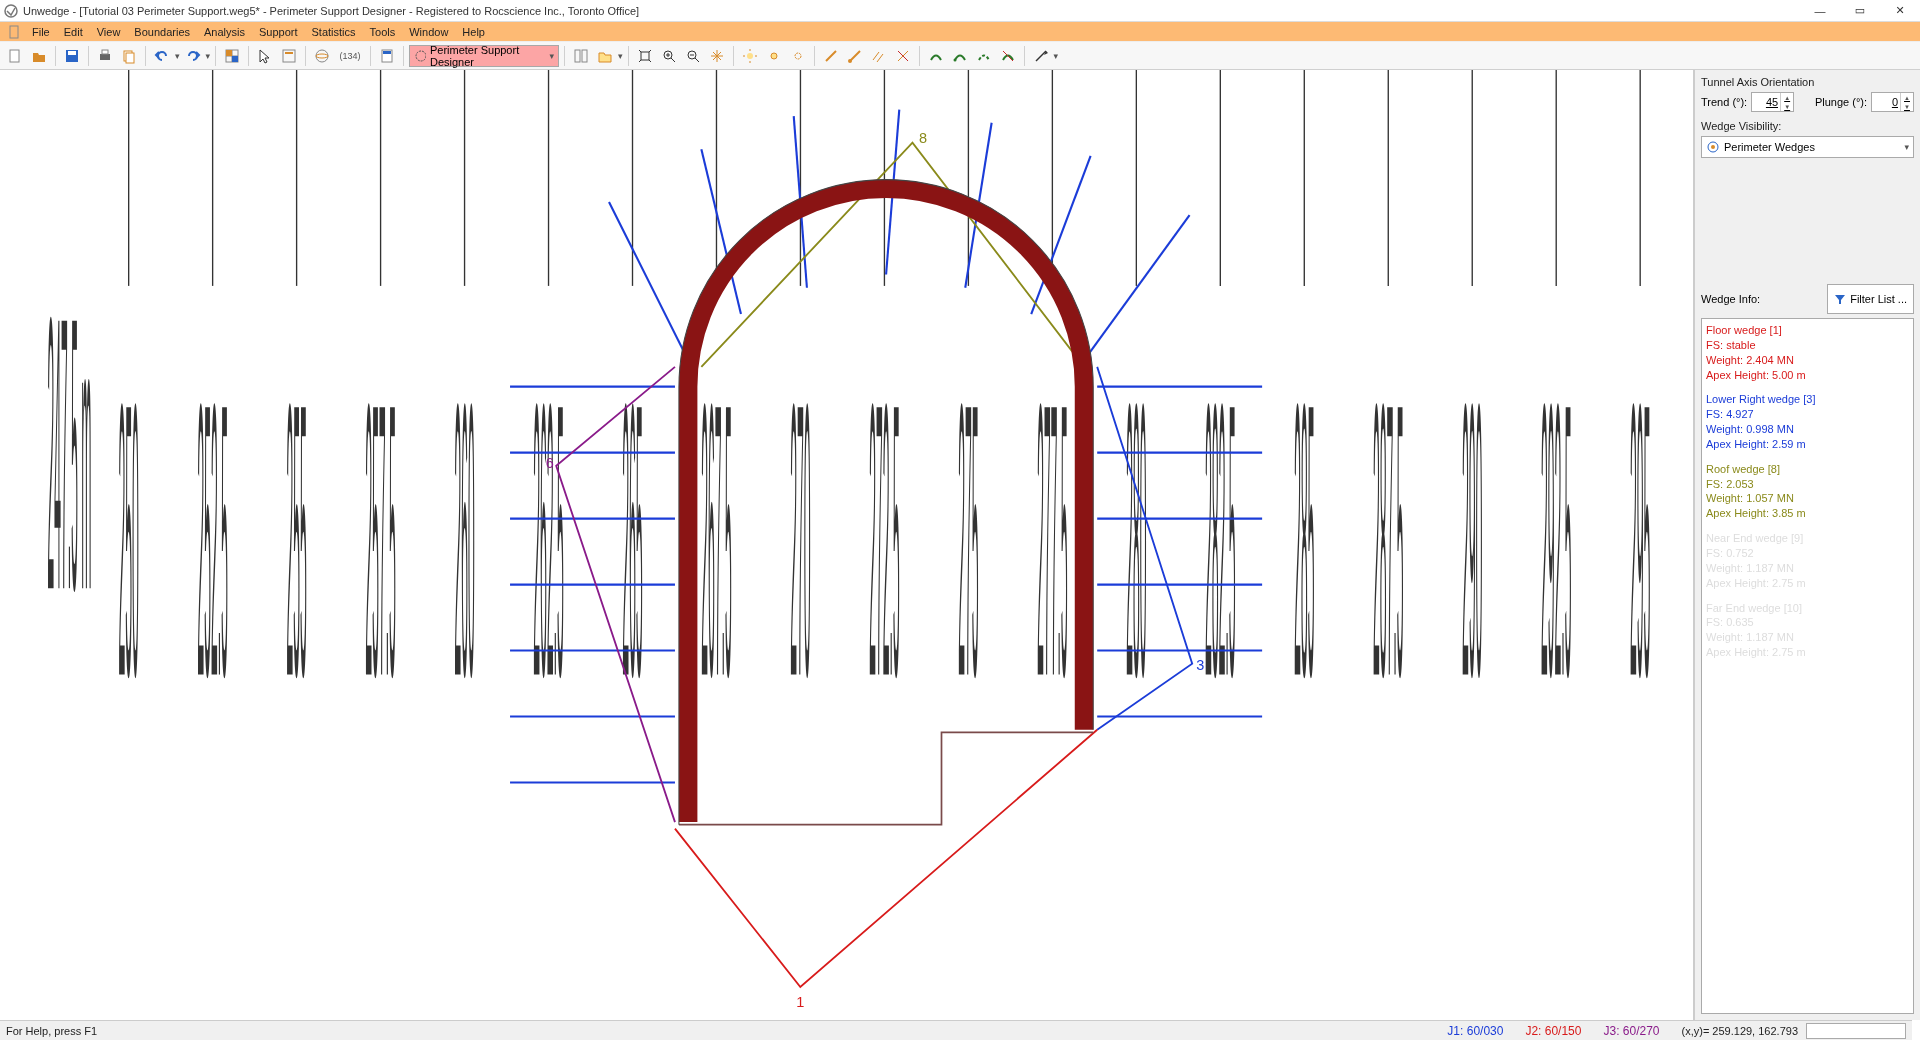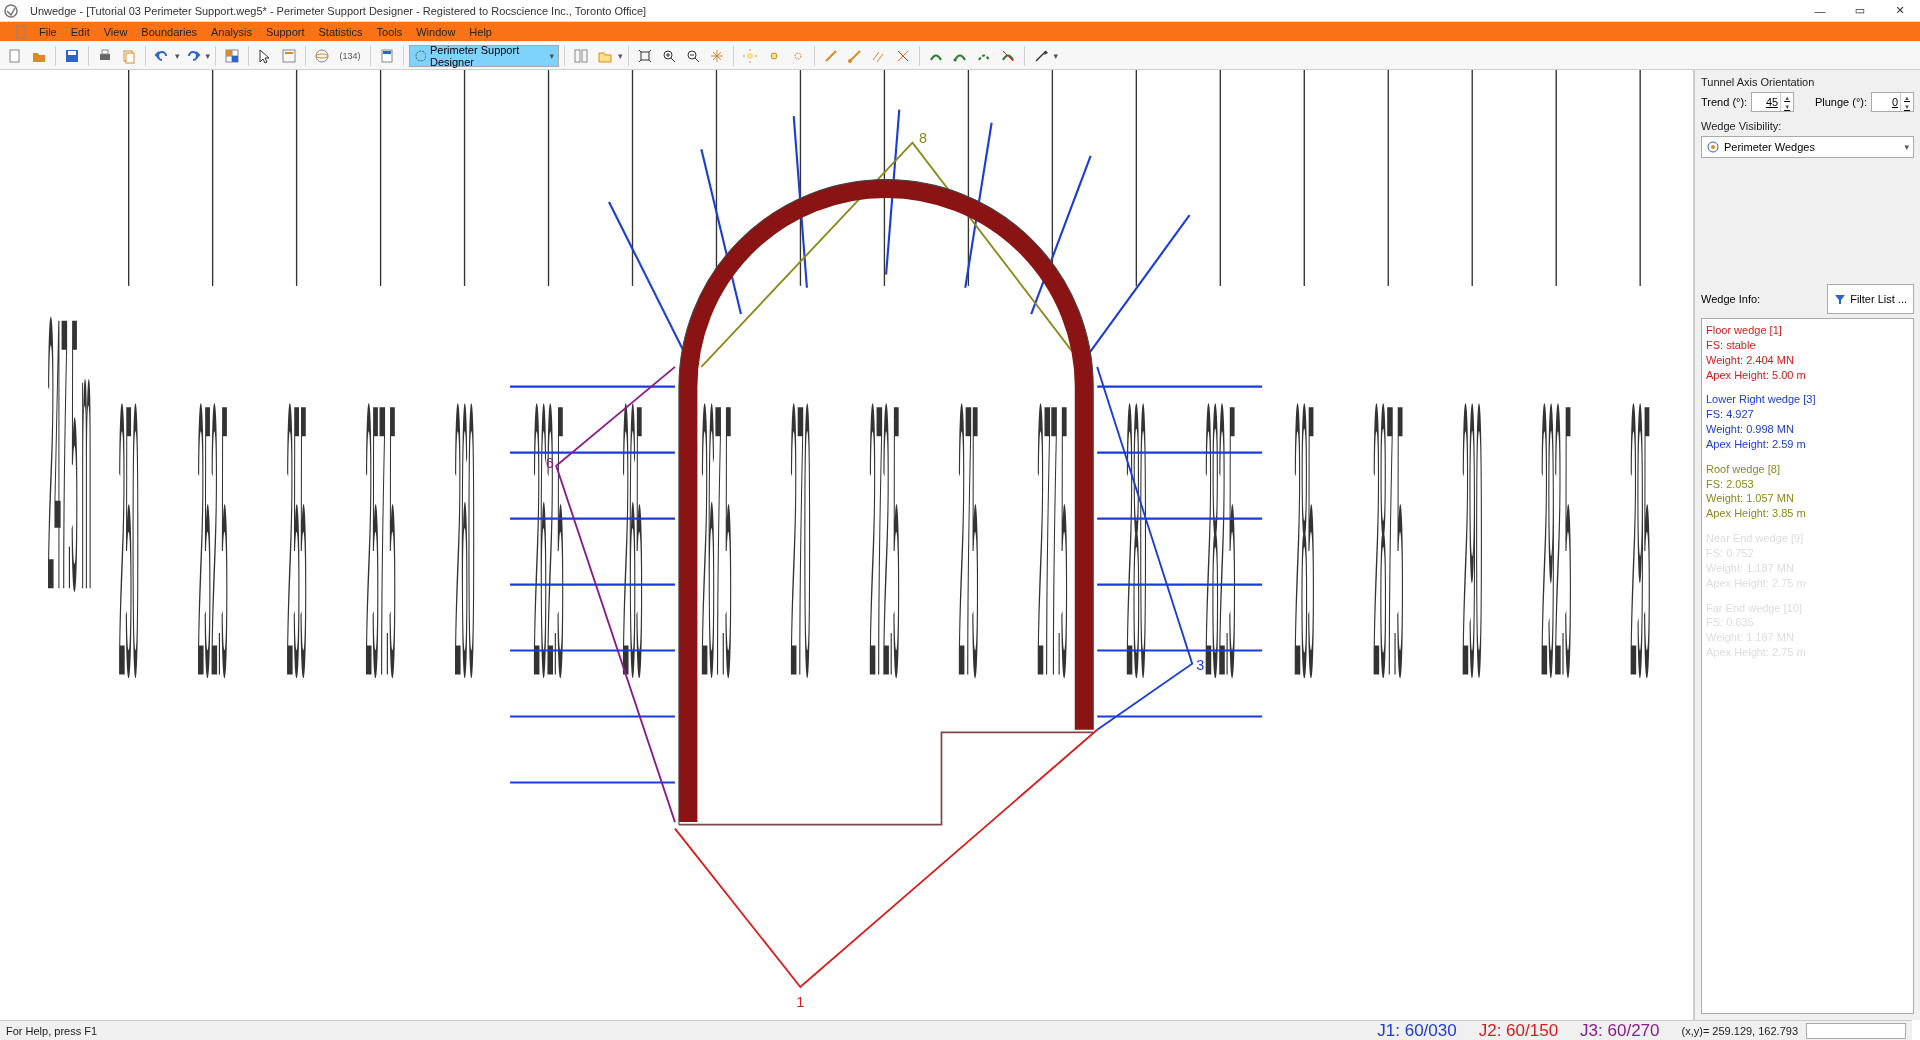--- a/index.html
+++ b/index.html
@@ -1,31 +1,31 @@
 <!DOCTYPE html>
 <html><head>
 <meta charset="utf-8">
 <style>
 * { margin: 0; padding: 0; box-sizing: border-box; font-family: "Segoe UI", Tahoma, sans-serif; font-size: 11px; }
 html, body { width: 100%; height: 100%; background: #fff; overflow: hidden; }
 
 .titlebar { height: 22px; display: flex; align-items: center; justify-content: space-between; background: #fff; border-bottom: 1px solid #ddd; padding: 0 0 0 4px; }
-.titlebar .title { display: flex; align-items: center; gap: 12px; color: #333; }
+.titlebar .title { display: flex; align-items: center; gap: 5px; color: #333; }
 .titlebar .winbtns { display: flex; }
 .titlebar .winbtn { width: 40px; height: 22px; display: flex; align-items: center; justify-content: center; color: #333; }
 
-.menubar { height: 20px; display: flex; align-items: center; background: #f97316; padding: 0 15px; gap: 2px; border-bottom: 1px solid #eee; }
+.menubar { height: 20px; display: flex; align-items: center; background: #fdba74; padding: 0 8px; gap: 2px; border-bottom: 1px solid #eee; }
 .menubar .mi { padding: 2px 6px; color: #222; }
 .menubar .app-icon { width: 14px; height: 14px; margin-right: 2px; }
 
 .toolbar { height: 28px; display: flex; align-items: center; background: #f7f7f7; border-bottom: 1px solid #d0d0d0; padding: 0 4px; gap: 2px; }
 .toolbar .sep { width: 1px; height: 20px; background: #d0d0d0; margin: 0 3px; }
 .toolbar .tbtn { width: 22px; height: 22px; display: flex; align-items: center; justify-content: center; border: 1px solid transparent; border-radius: 2px; }
 .toolbar .tbtn svg { width: 16px; height: 16px; }
-.toolbar .combo { width: 150px; height: 22px; border: 1px solid #a8a8a8; background: #7dd3fc; display: flex; align-items: center; padding: 0 4px; gap: 4px; }
+.toolbar .combo { width: 150px; height: 22px; border: 1px solid #a8a8a8; background: #fca5a5; display: flex; align-items: center; padding: 0 4px; gap: 4px; }
 .toolbar .combo .arrow { margin-left: auto; font-size: 9px; color: #555; }
 
 .workspace { position: absolute; top: 70px; bottom: 20px; left: 0; right: 0; display: flex; }
 .canvas-area { flex: 1; position: relative; background: #fff; border-right: 1px solid #ccc; }
 .canvas-area svg { position: absolute; inset: 0; width: 100%; height: 100%; }
 
 .right-panel { width: 226px; background: #f0f0f0; border-left: 1px solid #ccc; display: flex; flex-direction: column; padding: 6px; gap: 4px; }
 .panel-section { font-size: 11px; }
 .panel-section .heading { font-size: 11px; color: #222; margin-bottom: 4px; }
 .panel-row { display: flex; align-items: center; gap: 4px; margin-bottom: 4px; }
@@ -37,21 +37,21 @@
 .vis-combo .arrow { margin-left: auto; font-size: 9px; color: #555; }
 
 .wedge-info-hdr { display: flex; align-items: center; justify-content: space-between; margin-top: 8px; }
 .filter-btn { border: 1px solid #aaa; background: #fff; padding: 8px 6px; display: flex; align-items: center; gap: 4px; }
 .wedge-list { flex: 1; border: 1px solid #aaa; background: #fff; padding: 4px; overflow: auto; font-size: 11px; line-height: 1.35; }
 .wedge-block { margin-bottom: 10px; }
 .wedge-block.ghost { color: #ddd; }
 
 .statusbar { position: absolute; bottom: 0; left: 0; right: 8px; height: 20px; background: #f0f0f0; border-top: 1px solid #ccc; display: flex; align-items: center; padding: 0 6px; font-size: 11px; color: #222; }
 .statusbar .sb-left { flex: 1; }
-.statusbar .jlabel { margin-right: 22px; font-size: 17px; }
+.statusbar .jlabel { margin-right: 22px; font-size: 12px; }
 .statusbar .sb-input { width: 100px; height: 16px; border: 1px solid #aaa; background: #fff; margin-left: 8px; }
 
 .ruler-left { position: absolute; left: 0; top: 0; bottom: 30px; width: 22px; background: #fff; }
 .ruler-left text { font-size: 9px; fill: #333; }
 .ruler-bottom { position: absolute; left: 22px; right: 0; bottom: 8px; height: 22px; background: #fff; }
 .ruler-bottom text { font-size: 9px; fill: #333; }
 
 
 .ic-orange { fill: #d88b2a; }
 .ic-blue { fill: #2a65c7; }

